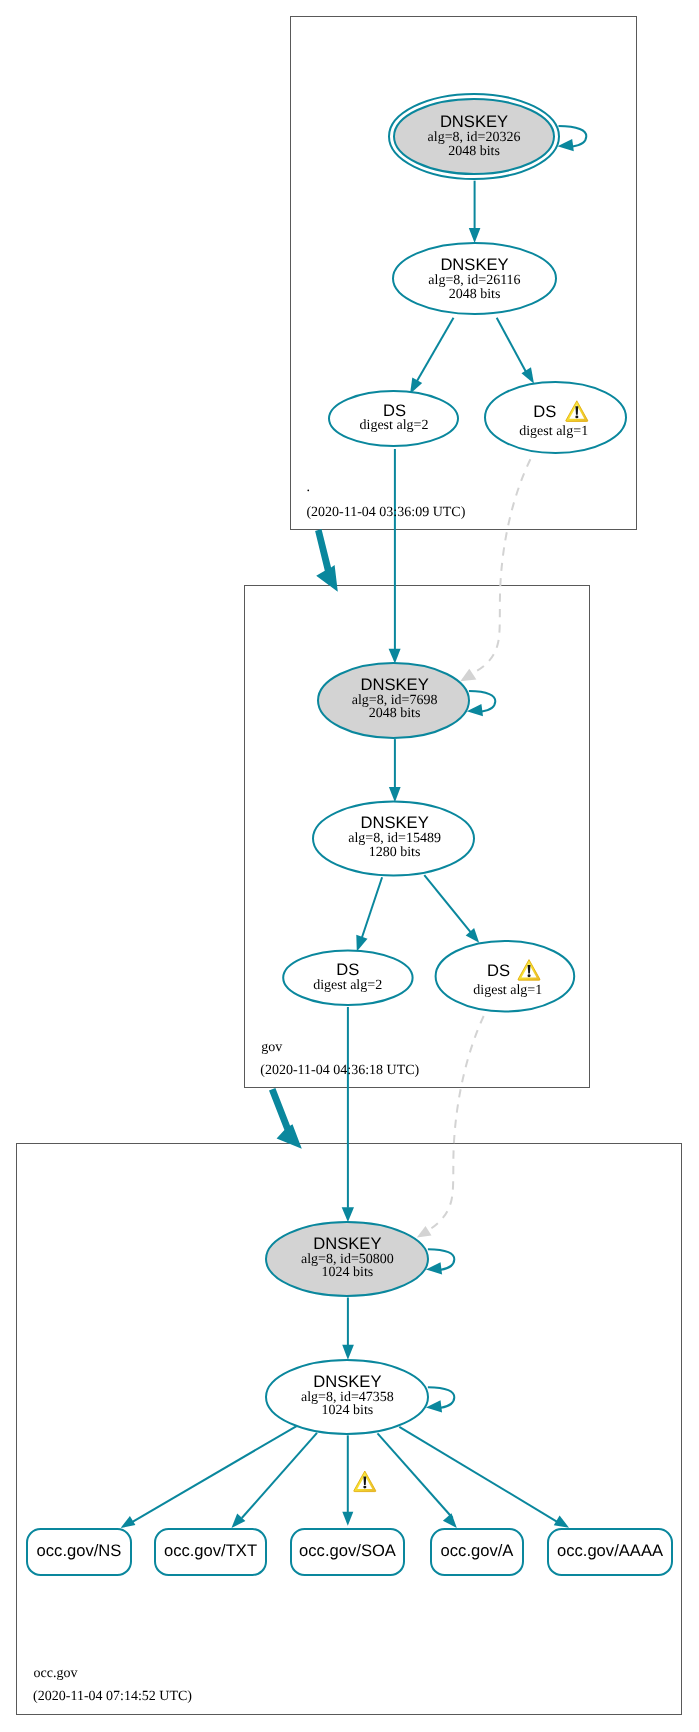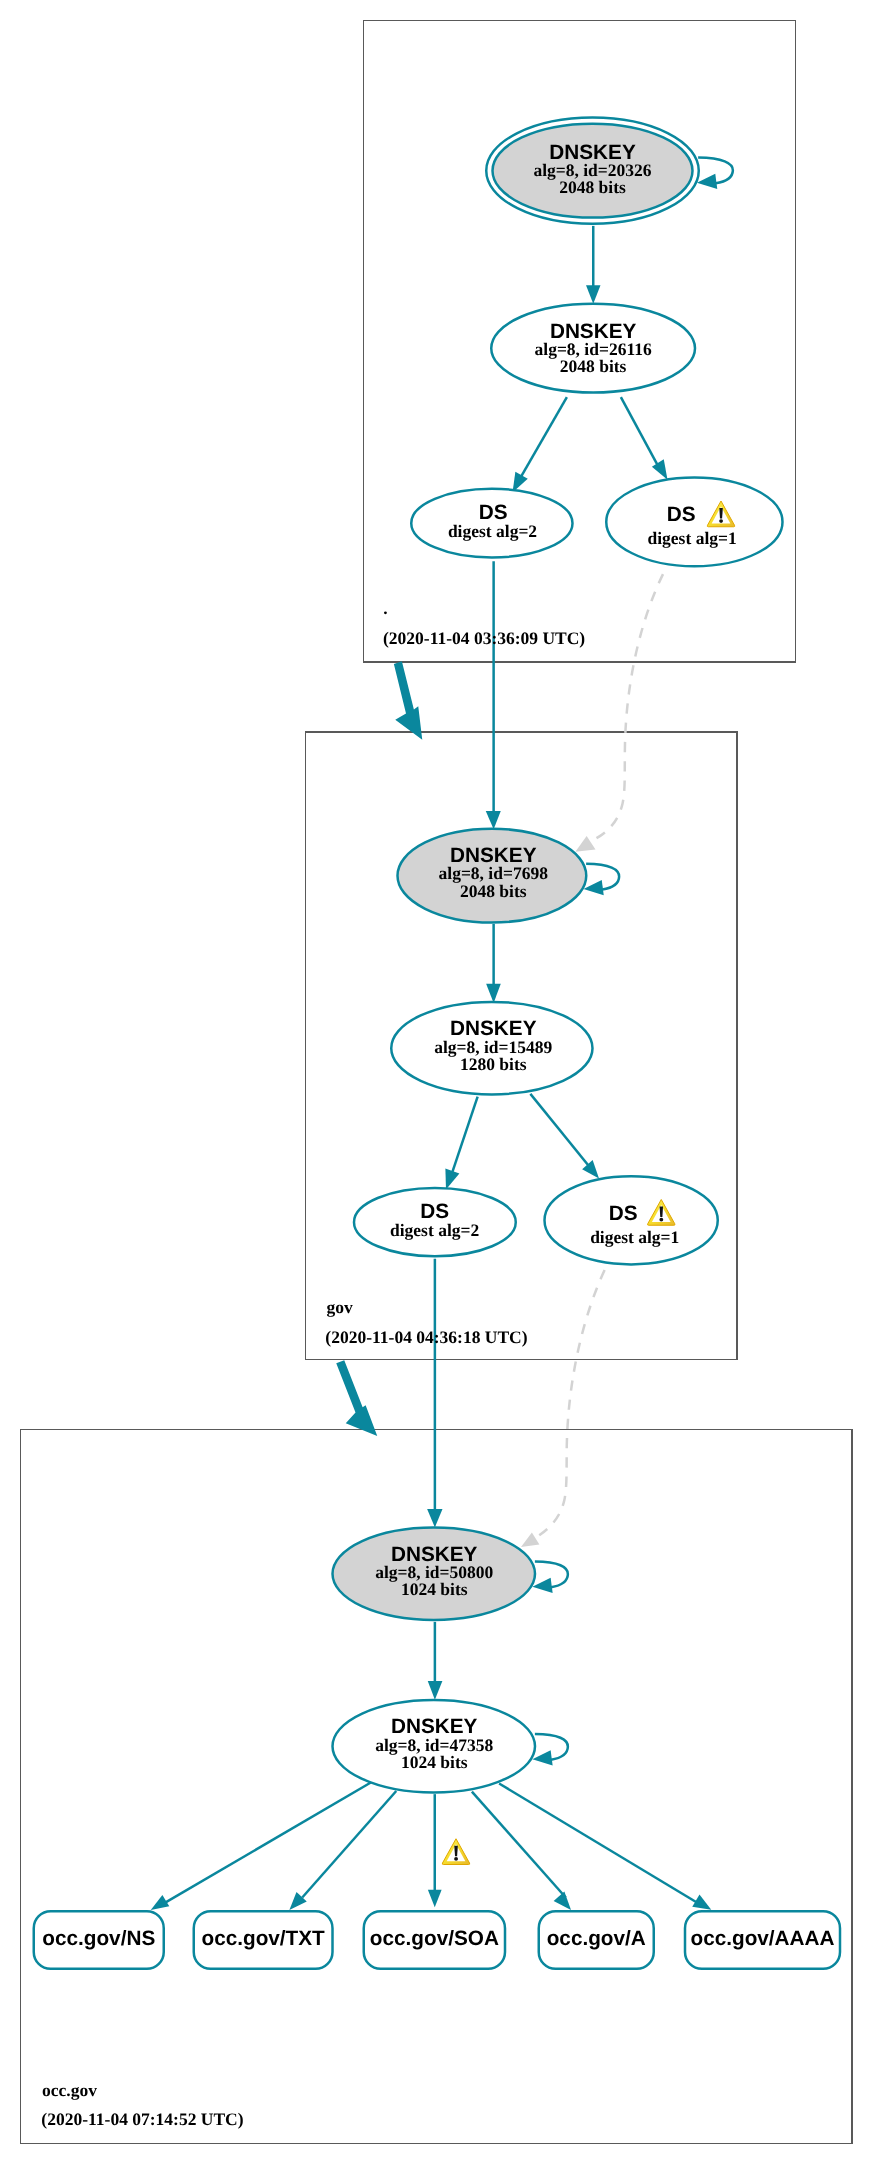--- a/index.html
+++ b/index.html
@@ -1,17 +1,17 @@
 <!DOCTYPE html>
 <html><head>
 <meta charset="utf-8">
 <title>DNSSEC Authentication Chain</title>
 <style>
   html,body{margin:0;padding:0;background:#ffffff;-webkit-font-smoothing:antialiased;-moz-osx-font-smoothing:grayscale;text-rendering:geometricPrecision;}
-  #page{position:relative;width:699px;height:1732px;background:#ffffff;overflow:hidden;font-weight:bold;}
+  #page{position:relative;width:699px;height:1732px;background:#ffffff;overflow:hidden;}
   svg#graph{display:block;position:absolute;left:0;top:0;}
   .zone-box{fill:none;stroke:#595959;stroke-width:1;shape-rendering:crispEdges;}
   .ell{stroke:#0a879d;stroke-width:2;fill:#ffffff;}
   .ell.sep{fill:#d3d3d3;}
   .rrrect{stroke:#0a879d;stroke-width:2;fill:#ffffff;}
   .edge{fill:none;stroke:#0a879d;stroke-width:2;stroke-linecap:butt;}
   .edge-dash{fill:none;stroke:#d3d3d3;stroke-width:2;stroke-dasharray:8.2 7.2;}
   .ahead{fill:#0a879d;stroke:none;}
   .ahead-gray{fill:#d3d3d3;stroke:none;}
   .thick{fill:#0a879d;stroke:none;}

